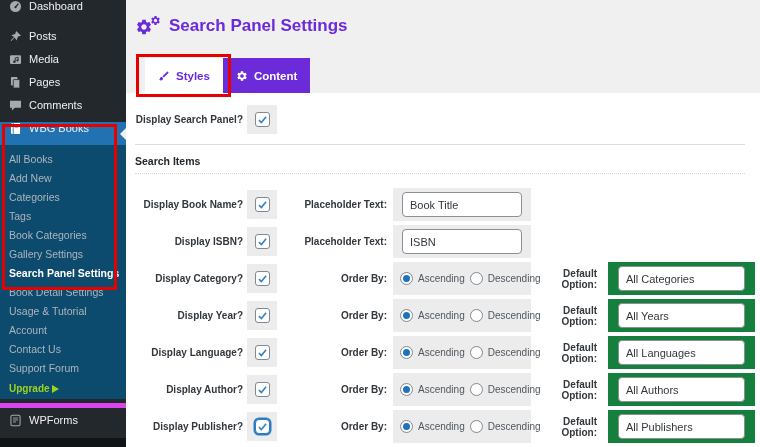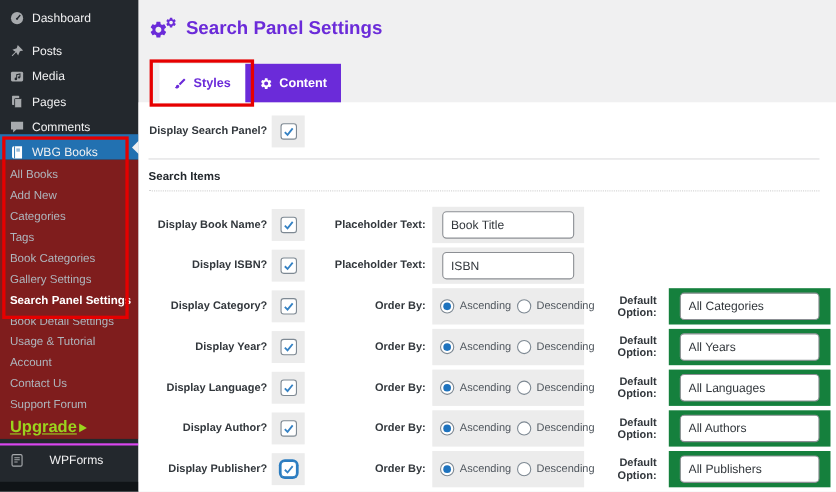--- a/index.html
+++ b/index.html
@@ -1,33 +1,33 @@
 <!DOCTYPE html>
 <html><head>
 <meta charset="utf-8">
 <style>
   * { margin:0; padding:0; box-sizing:border-box; }
   html,body { width:760px; height:447px; }
   body { position:relative; font-family:"Liberation Sans",sans-serif; background:#f0f0f1; overflow:hidden; }
 
   
   .sidebar { position:absolute; left:0; top:0; width:126px; height:447px; background:#23282d; color:#f0f0f1; }
-  .mitem { display:flex; align-items:flex-end; gap:7px; padding:0 9px; height:23px; font-size:11px; cursor:pointer; }
+  .mitem { display:flex; align-items:flex-start; gap:7px; padding:0 9px; height:23px; font-size:11px; cursor:pointer; }
   .mitem svg { width:13px; height:13px; flex:none; fill:#a7aaad; }
   .msep { height:7px; }
   .mitem.active { background:#2271b1; position:relative; }
   .mitem.active svg { fill:#fff; }
   .mitem.active::after { content:""; position:absolute; right:0; top:50%; margin-top:-6px;
       border-top:6px solid transparent; border-bottom:6px solid transparent; border-right:6px solid #f0f0f1; }
-  .submenu { background:#7f1d1d; padding:5px 0 0 9px; }
+  .submenu { background:#0c4a6e; padding:5px 0 0 9px; }
   .sitem { height:19px; line-height:19px; font-size:10.5px; color:#aeb5bc; cursor:pointer; }
   .sitem.current { color:#fff; font-weight:bold; }
-  .upgrade { height:21px; display:flex; align-items:center; gap:2px; font-size:15px; font-weight:bold; cursor:pointer;text-decoration:underline; }
+  .upgrade { height:21px; display:flex; align-items:center; gap:2px; font-size:10px; font-weight:bold; cursor:pointer; }
   .upgrade .tri { width:0; height:0; border-left:7px solid #9bd41e; border-top:4px solid transparent; border-bottom:4px solid transparent; }
-  .wpforms { margin-top:4px; border-top:2px solid #d946ef; height:29px; display:flex; align-items:center; gap:23px; padding:0 9px; font-size:11px; cursor:pointer;text-align:right; }
+  .wpforms { margin-top:4px; border-top:5px solid #d946ef; height:29px; display:flex; align-items:center; gap:7px; padding:0 9px; font-size:11px; cursor:pointer;text-align:right; }
   .wpforms svg { width:13px; height:13px; fill:none; stroke:#a7aaad; }
   .botstrip { position:absolute; left:0; bottom:0; width:126px; height:9px; background:#101417; }
 
   
   .content { position:absolute; left:126px; top:0; width:634px; height:447px; background:#f0f0f1; }
   .pgtitle { display:flex; align-items:center; gap:7px; margin:14px 0 0 9px; height:24px; color:#6b2bd9; font-size:17px; font-weight:bold; }
   .cogs { position:relative; width:27px; height:22px; }
   .cogs .g1 { position:absolute; left:0; top:3px; width:18px; height:18px; fill:#6b2bd9; }
   .cogs .g2 { position:absolute; left:15px; top:0; width:11px; height:11px; fill:#6b2bd9; }
   .tabbar { display:flex; margin:20px 0 0 15px; position:relative; z-index:2; }

